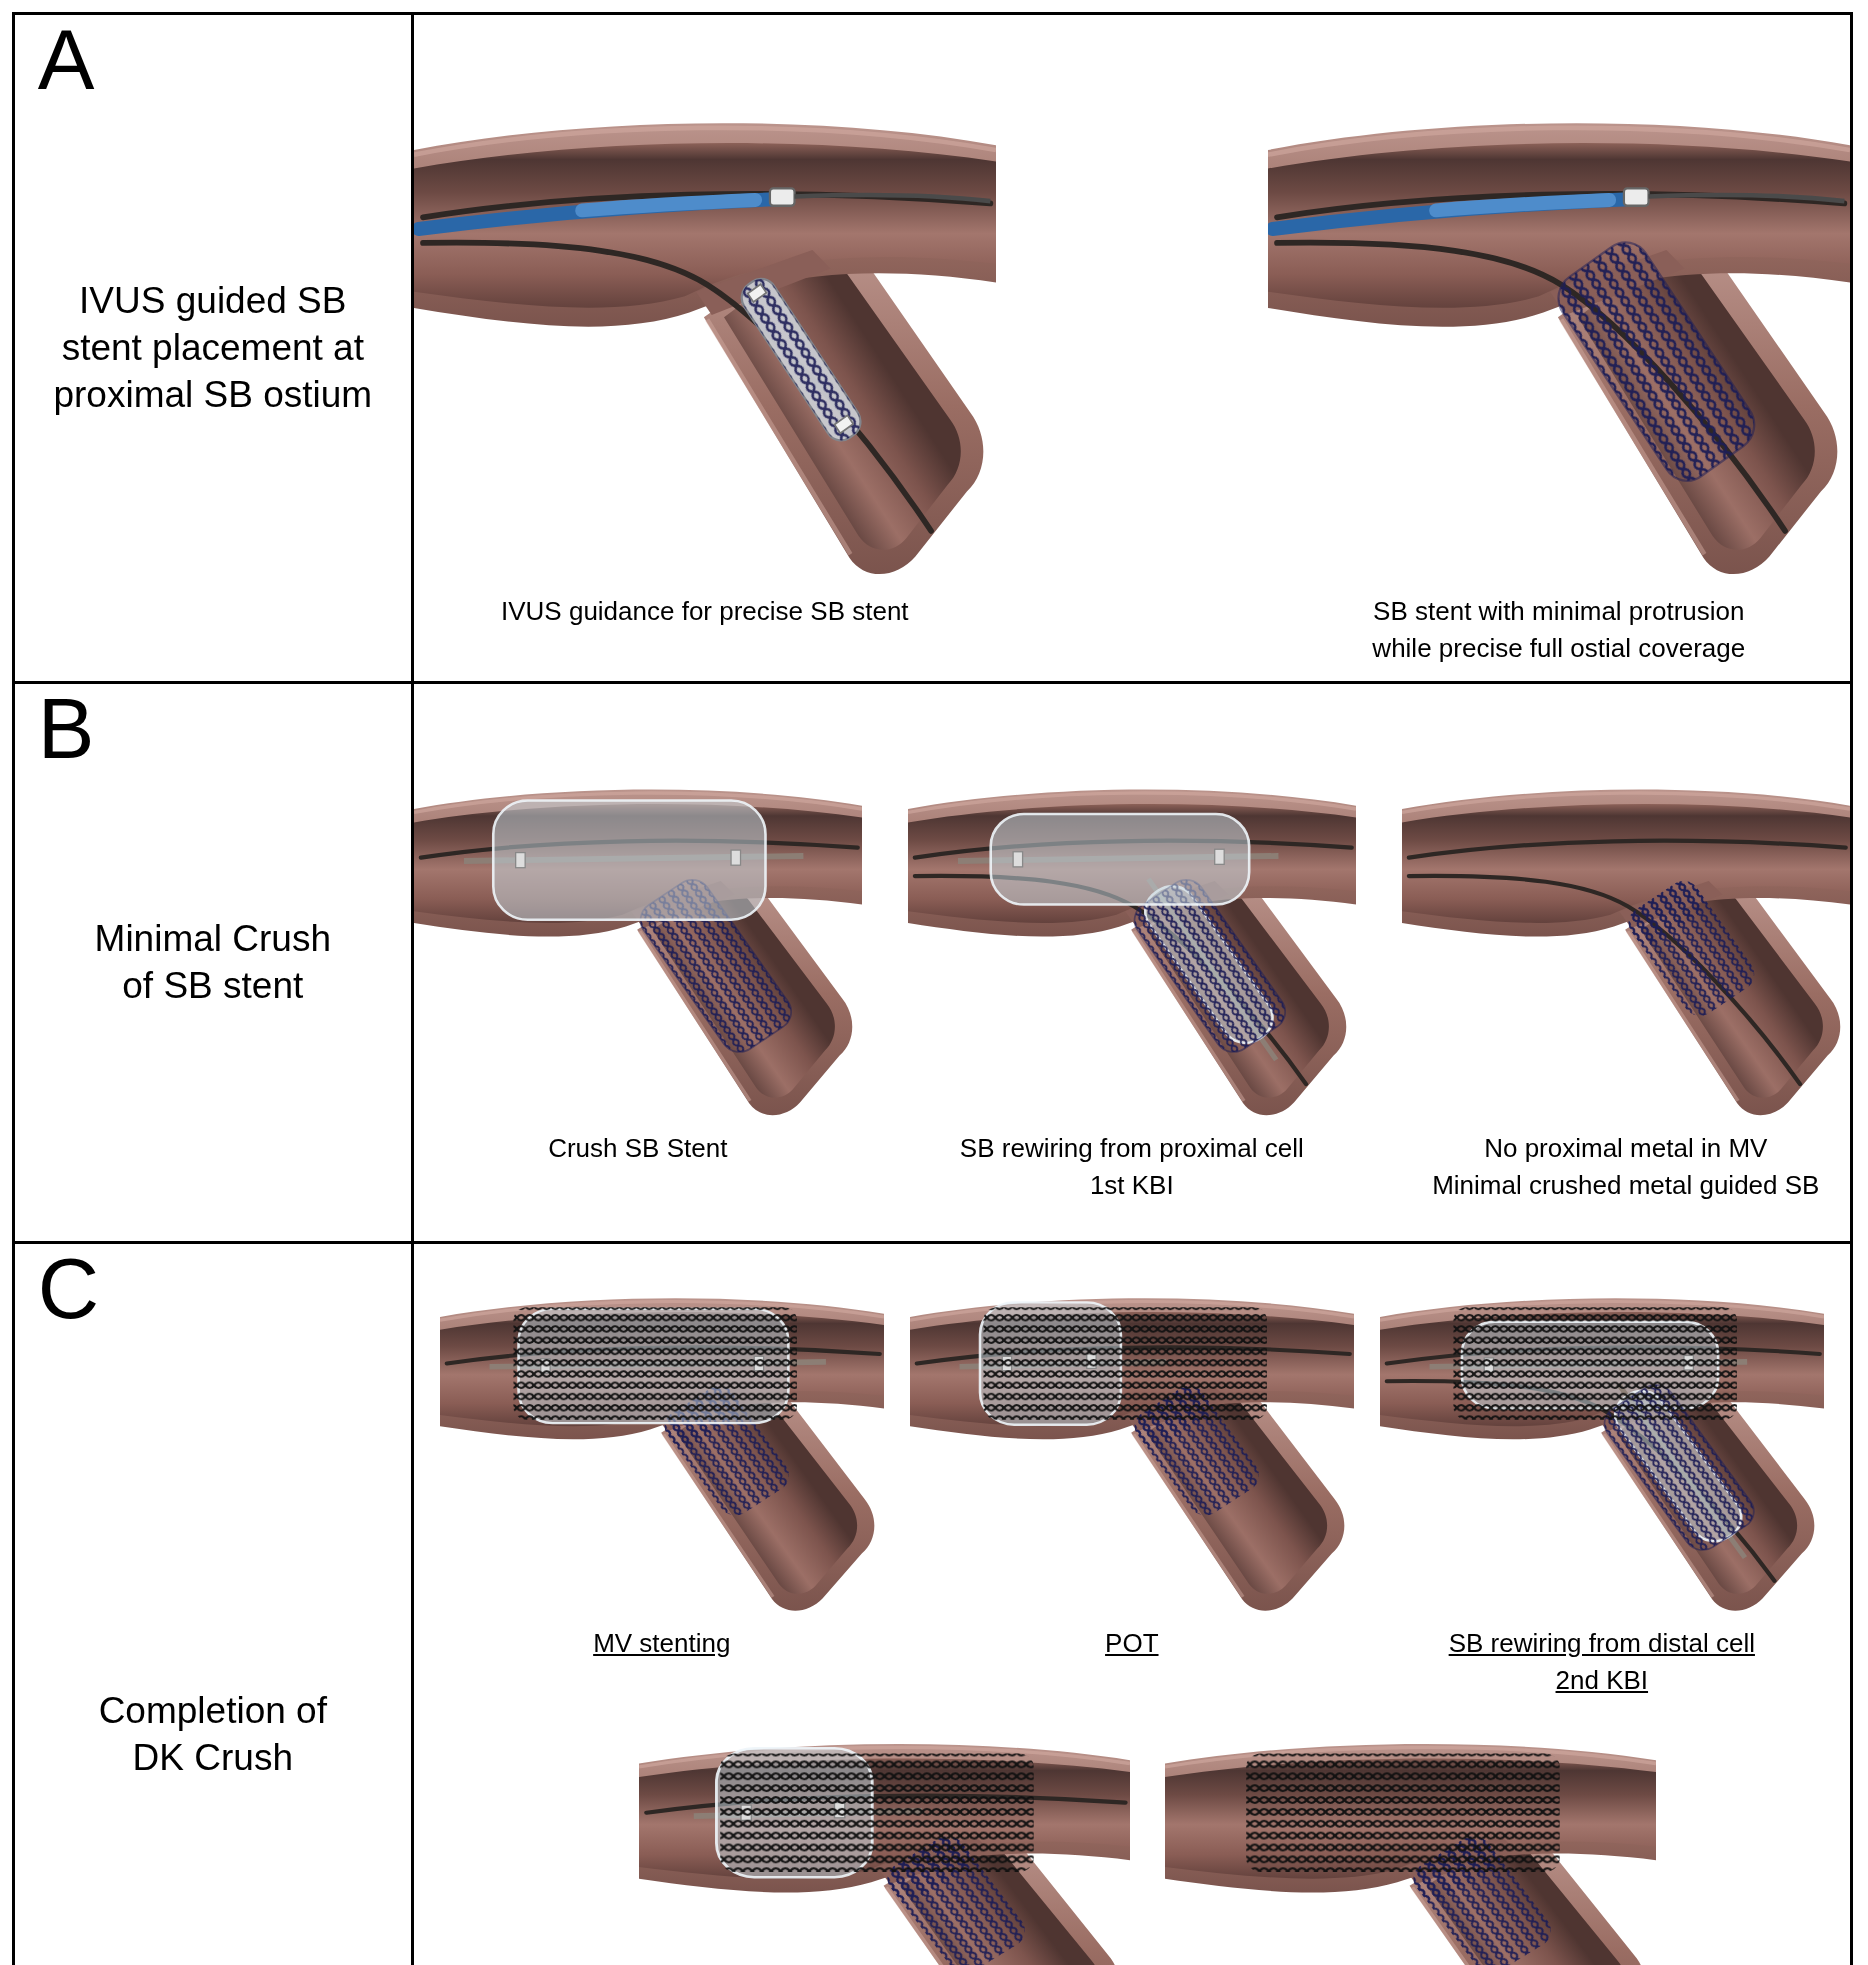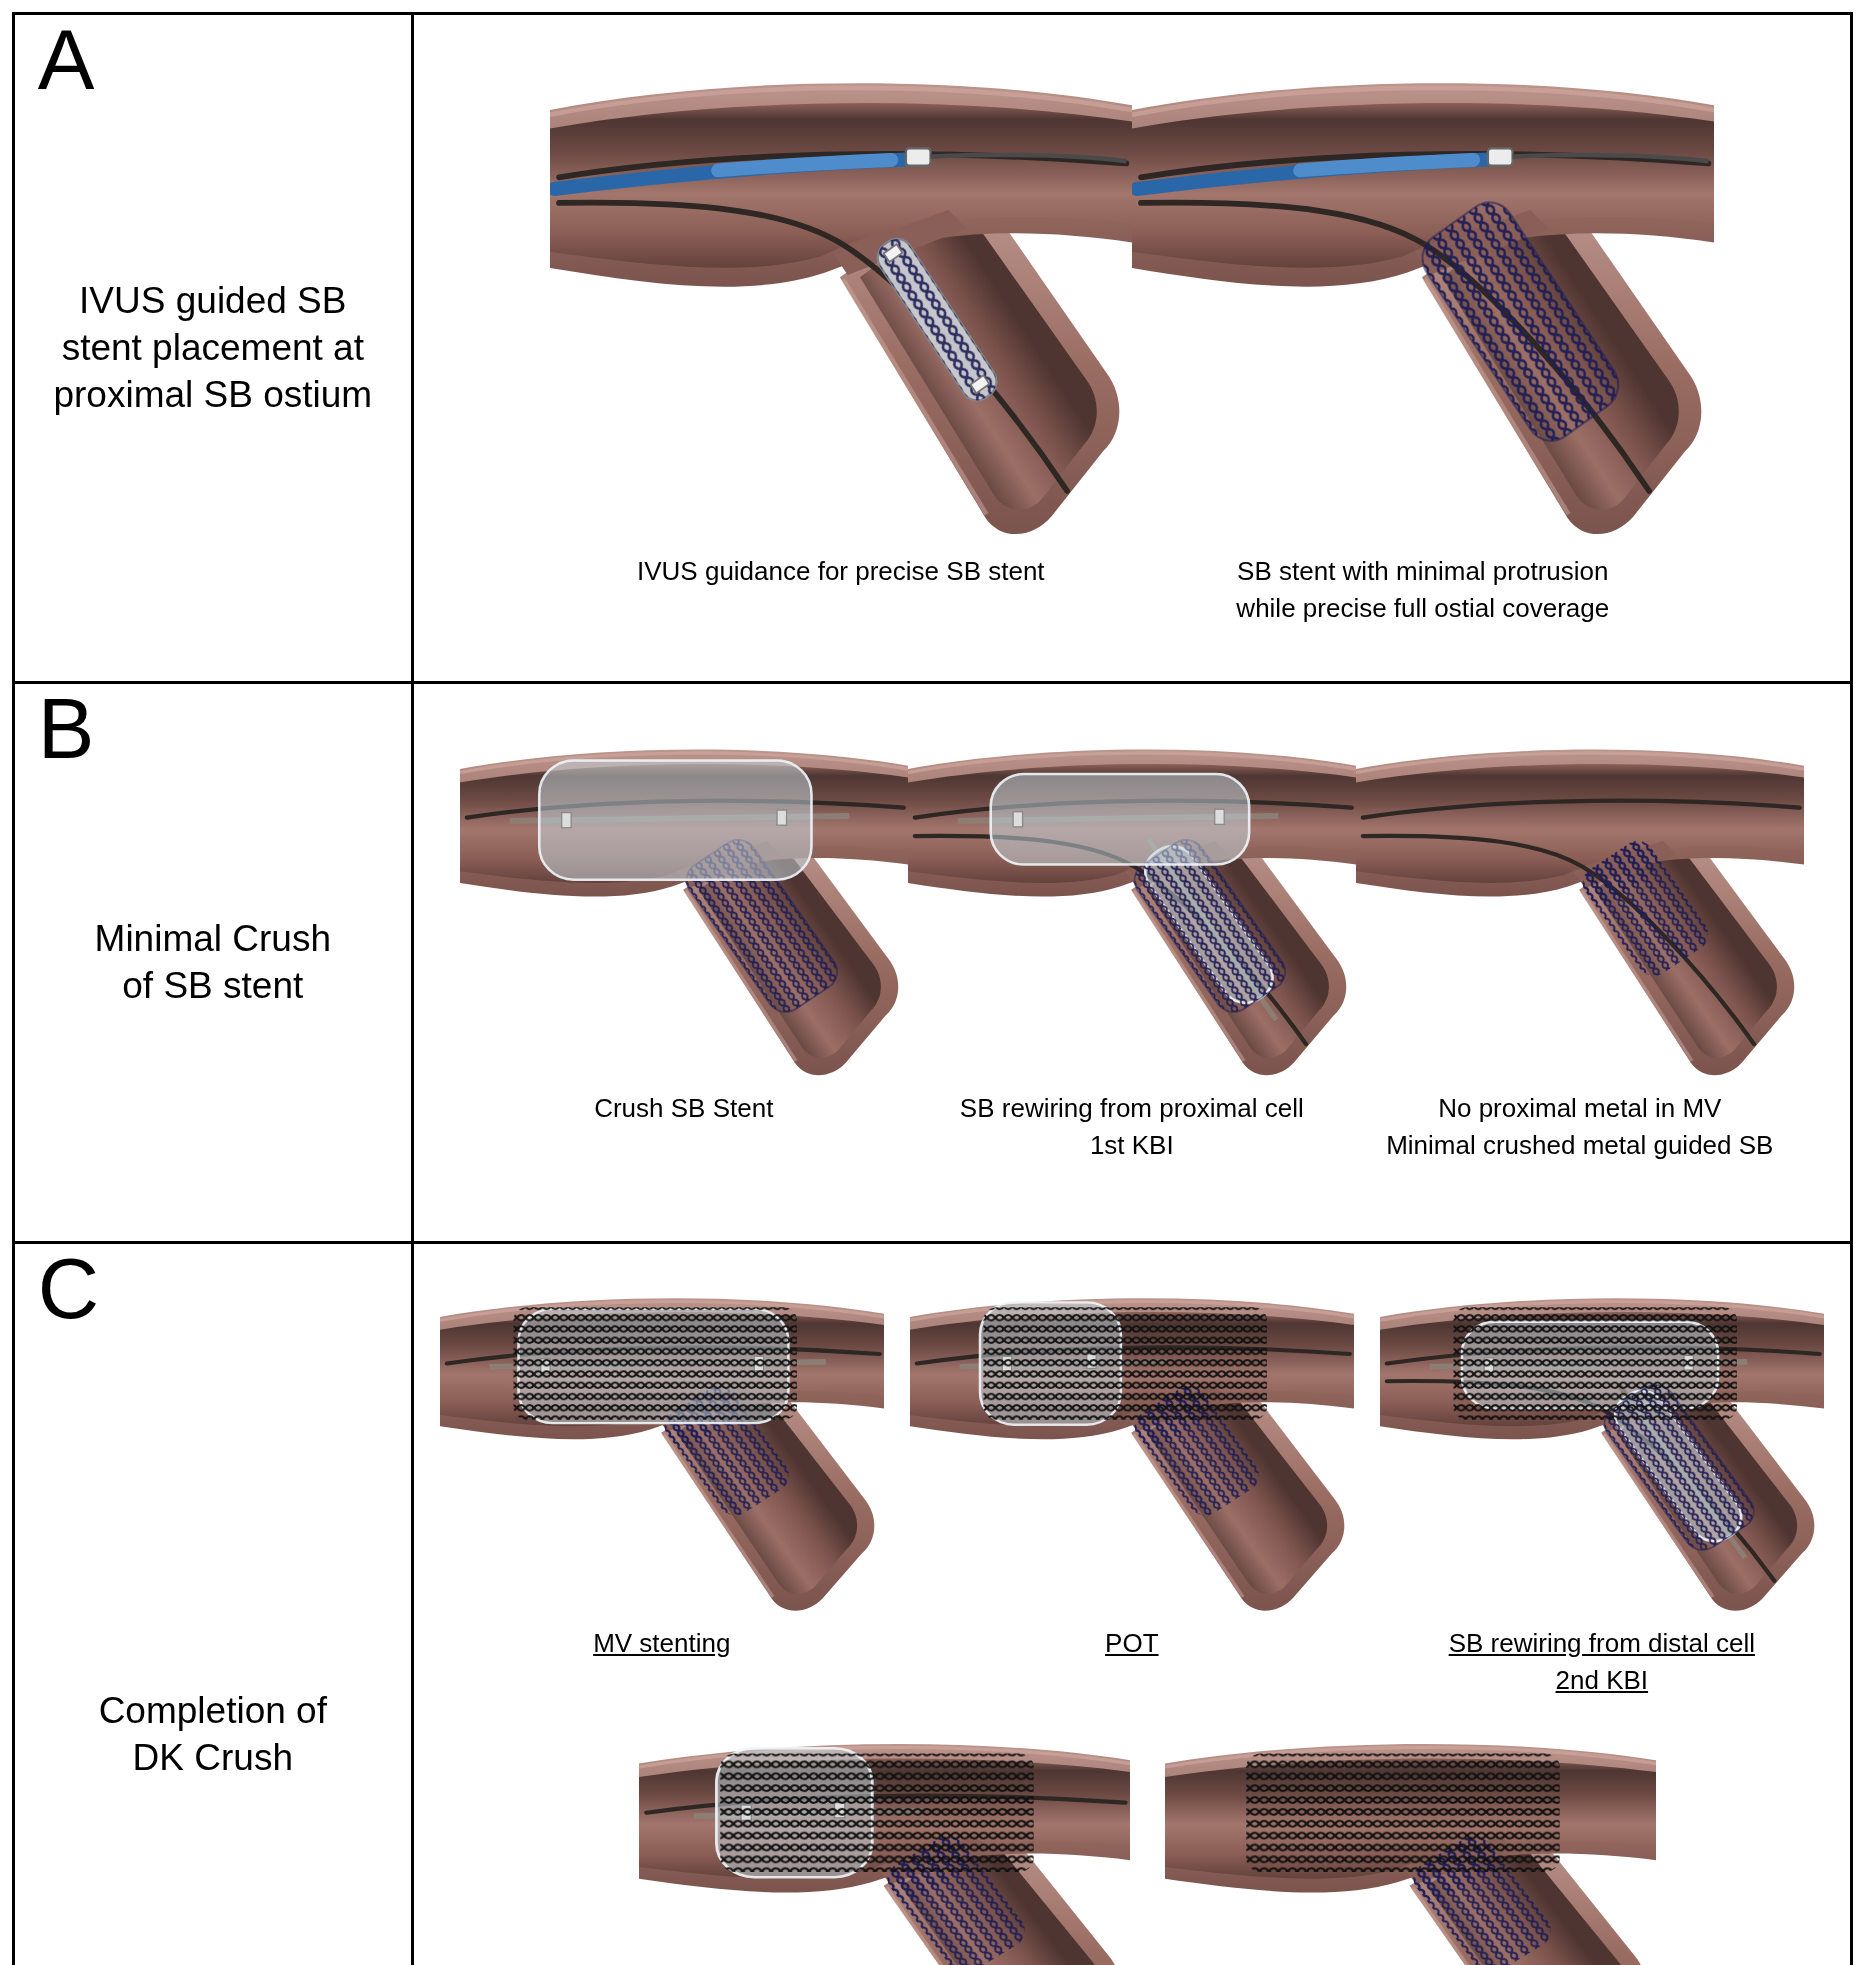--- a/index.html
+++ b/index.html
@@ -10,21 +10,21 @@
   .row-a{height:669px;}
   .row-b{height:560px;}
   .row-c{flex:1;}
   .cell-left{width:399px;flex-shrink:0;border-right:3.1px solid #000;position:relative;box-sizing:border-box;}
   .panel-letter{position:absolute;top:2.4px;left:23px;font-size:85px;line-height:1;font-weight:400;}
   .panel-label-wrap{width:100%;height:100%;display:flex;align-items:center;justify-content:center;}
   .panel-label{text-align:center;font-size:37px;line-height:1.28;}
   .row-a .panel-label{max-width:326px;}
   .row-b .panel-label{max-width:259px;}
   .row-c .panel-label{max-width:252px;}
-  .cell-right{flex:1;display:flex;justify-content:center;align-items:flex-start;}
+  .cell-right{flex:1;display:flex;justify-content:space-between;align-items:flex-start;margin-top:40px;}
   .row-a .cell-right{padding-top:23.6px;}
   .row-b .cell-right{padding-top:33px;}
   .cell-right-col{flex:1;display:flex;flex-direction:column;}
   .sub-row{display:flex;justify-content:space-evenly;align-items:flex-start;text-decoration:underline;}
   .sub-row.top{padding-top:23.6px;}
   .sub-row.bottom{justify-content:center;gap:35px;padding-left:31px;padding-top:11.8px;}
   .fig{display:flex;flex-direction:column;align-items:center;}
   .fig svg{display:block;}
   .svg-a{width:582px;height:511px;}
   .svg-b{width:448px;height:369px;}

